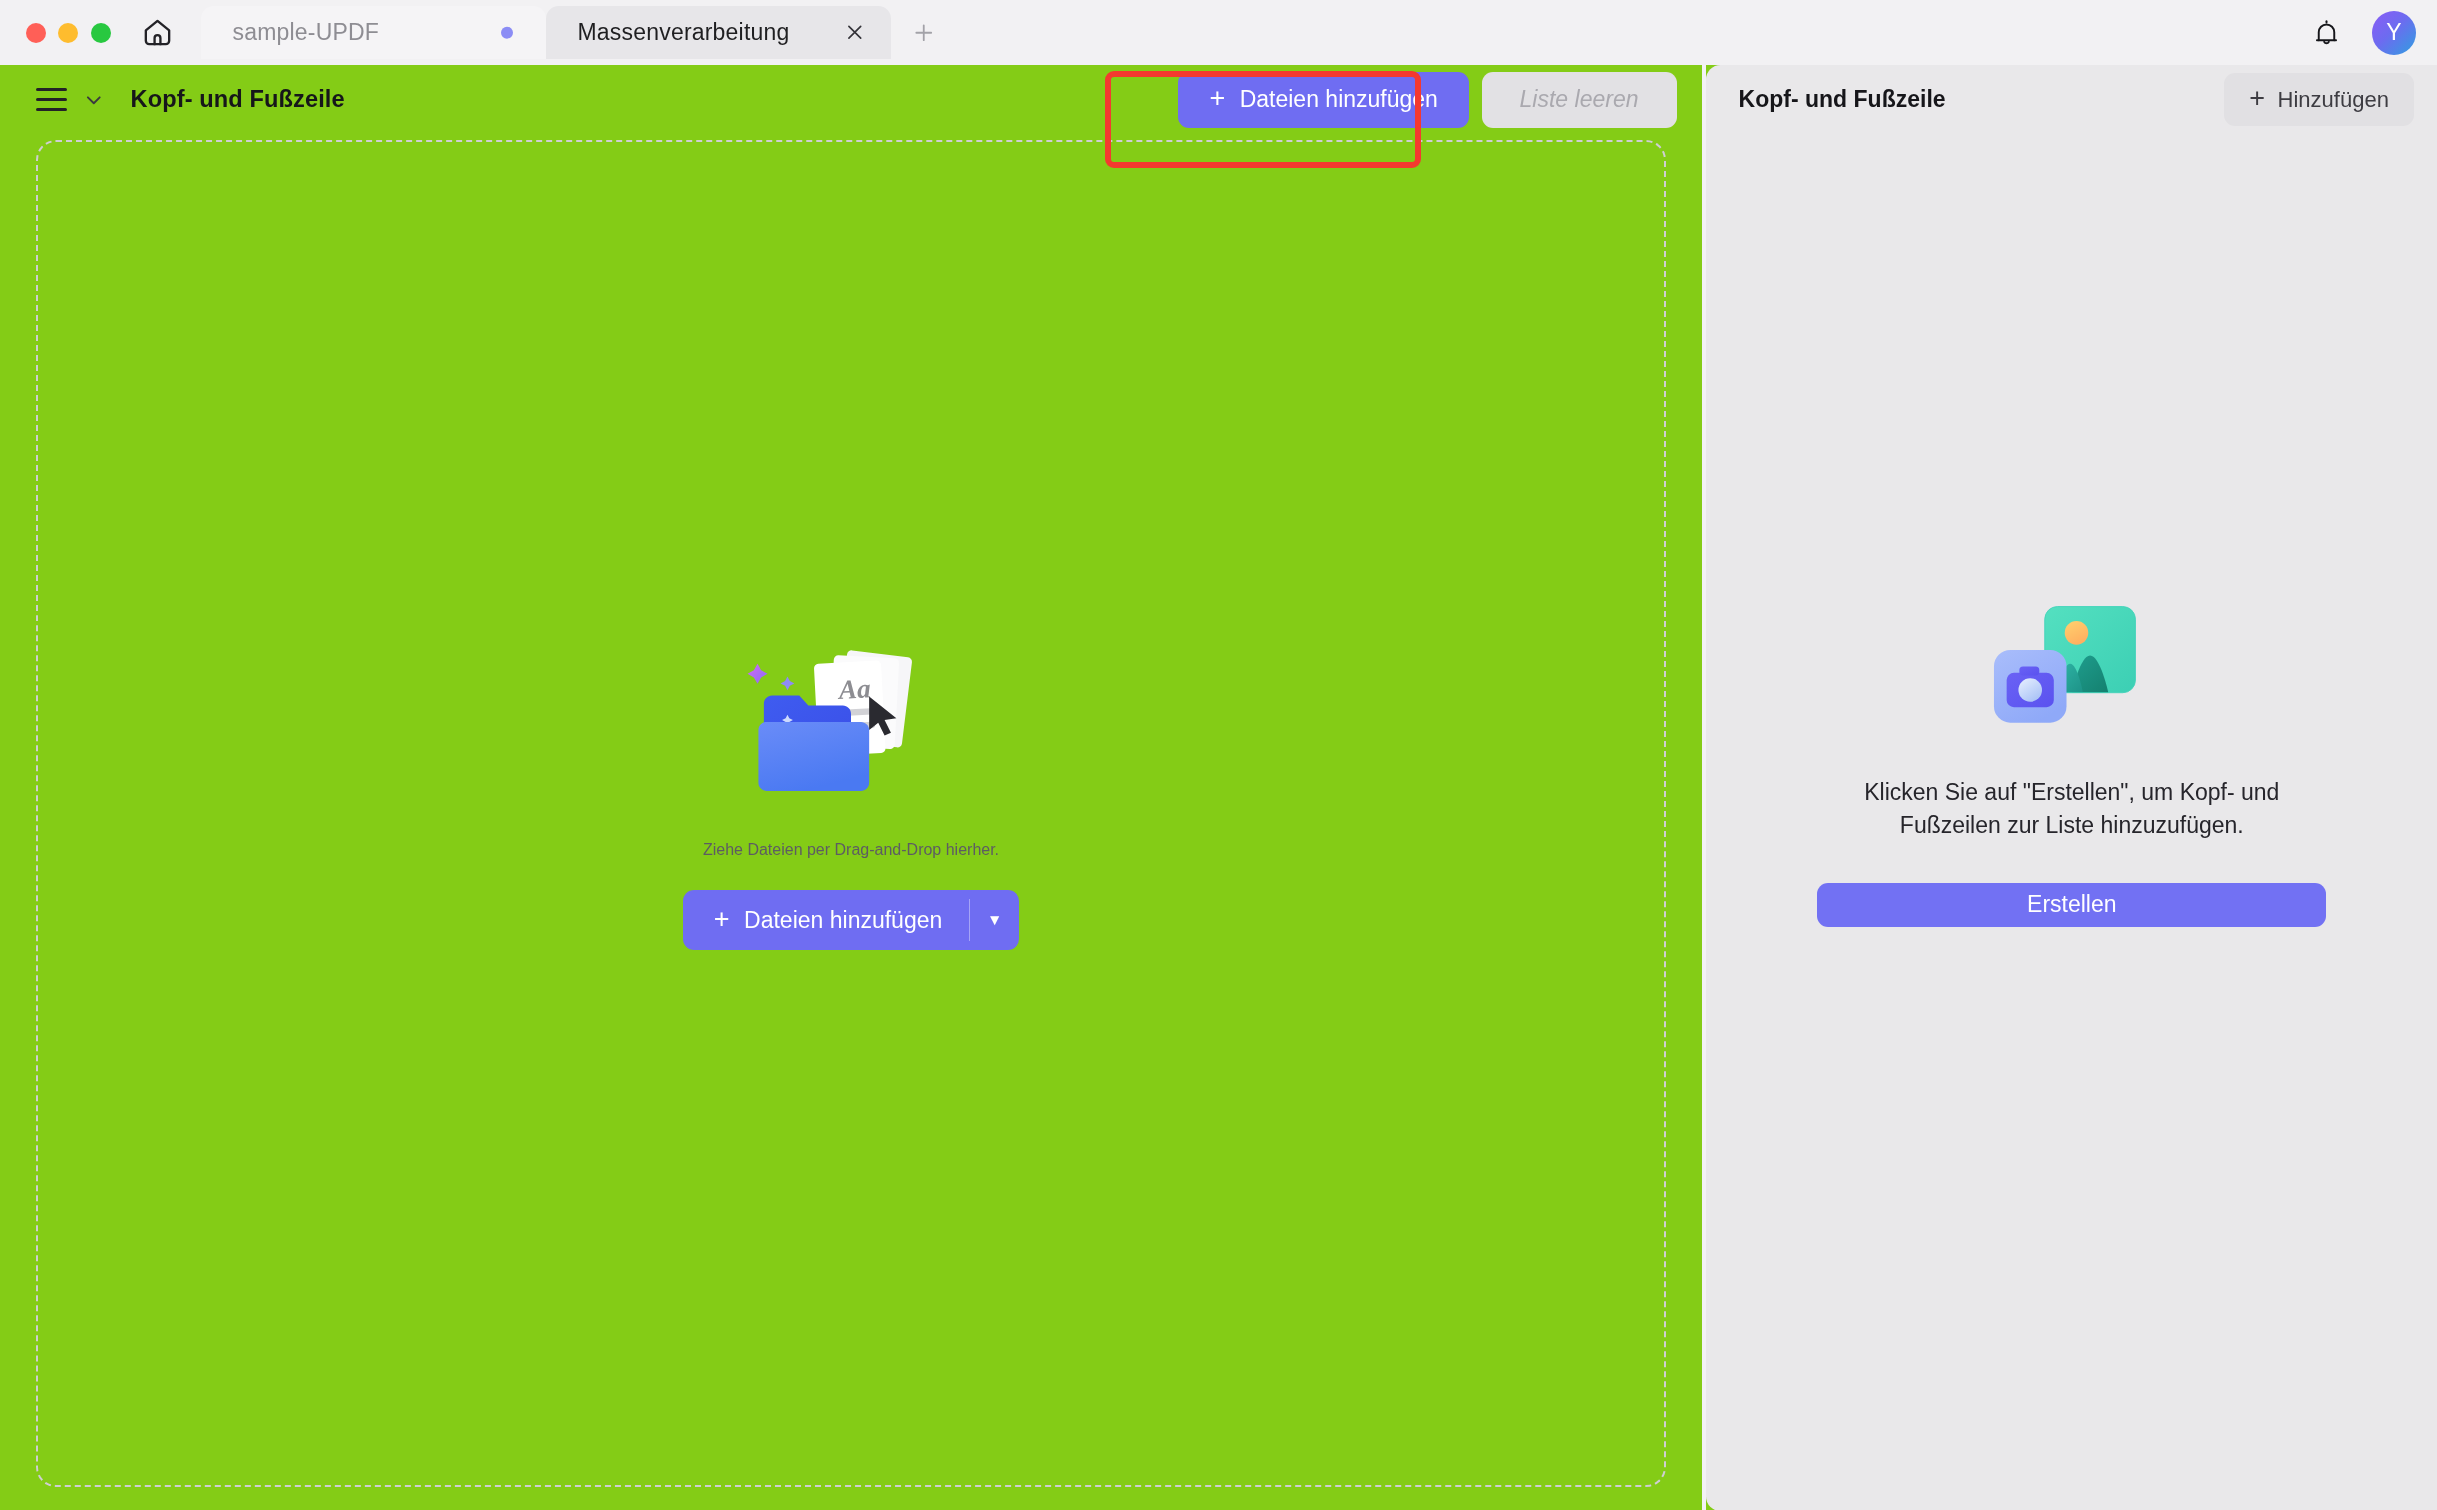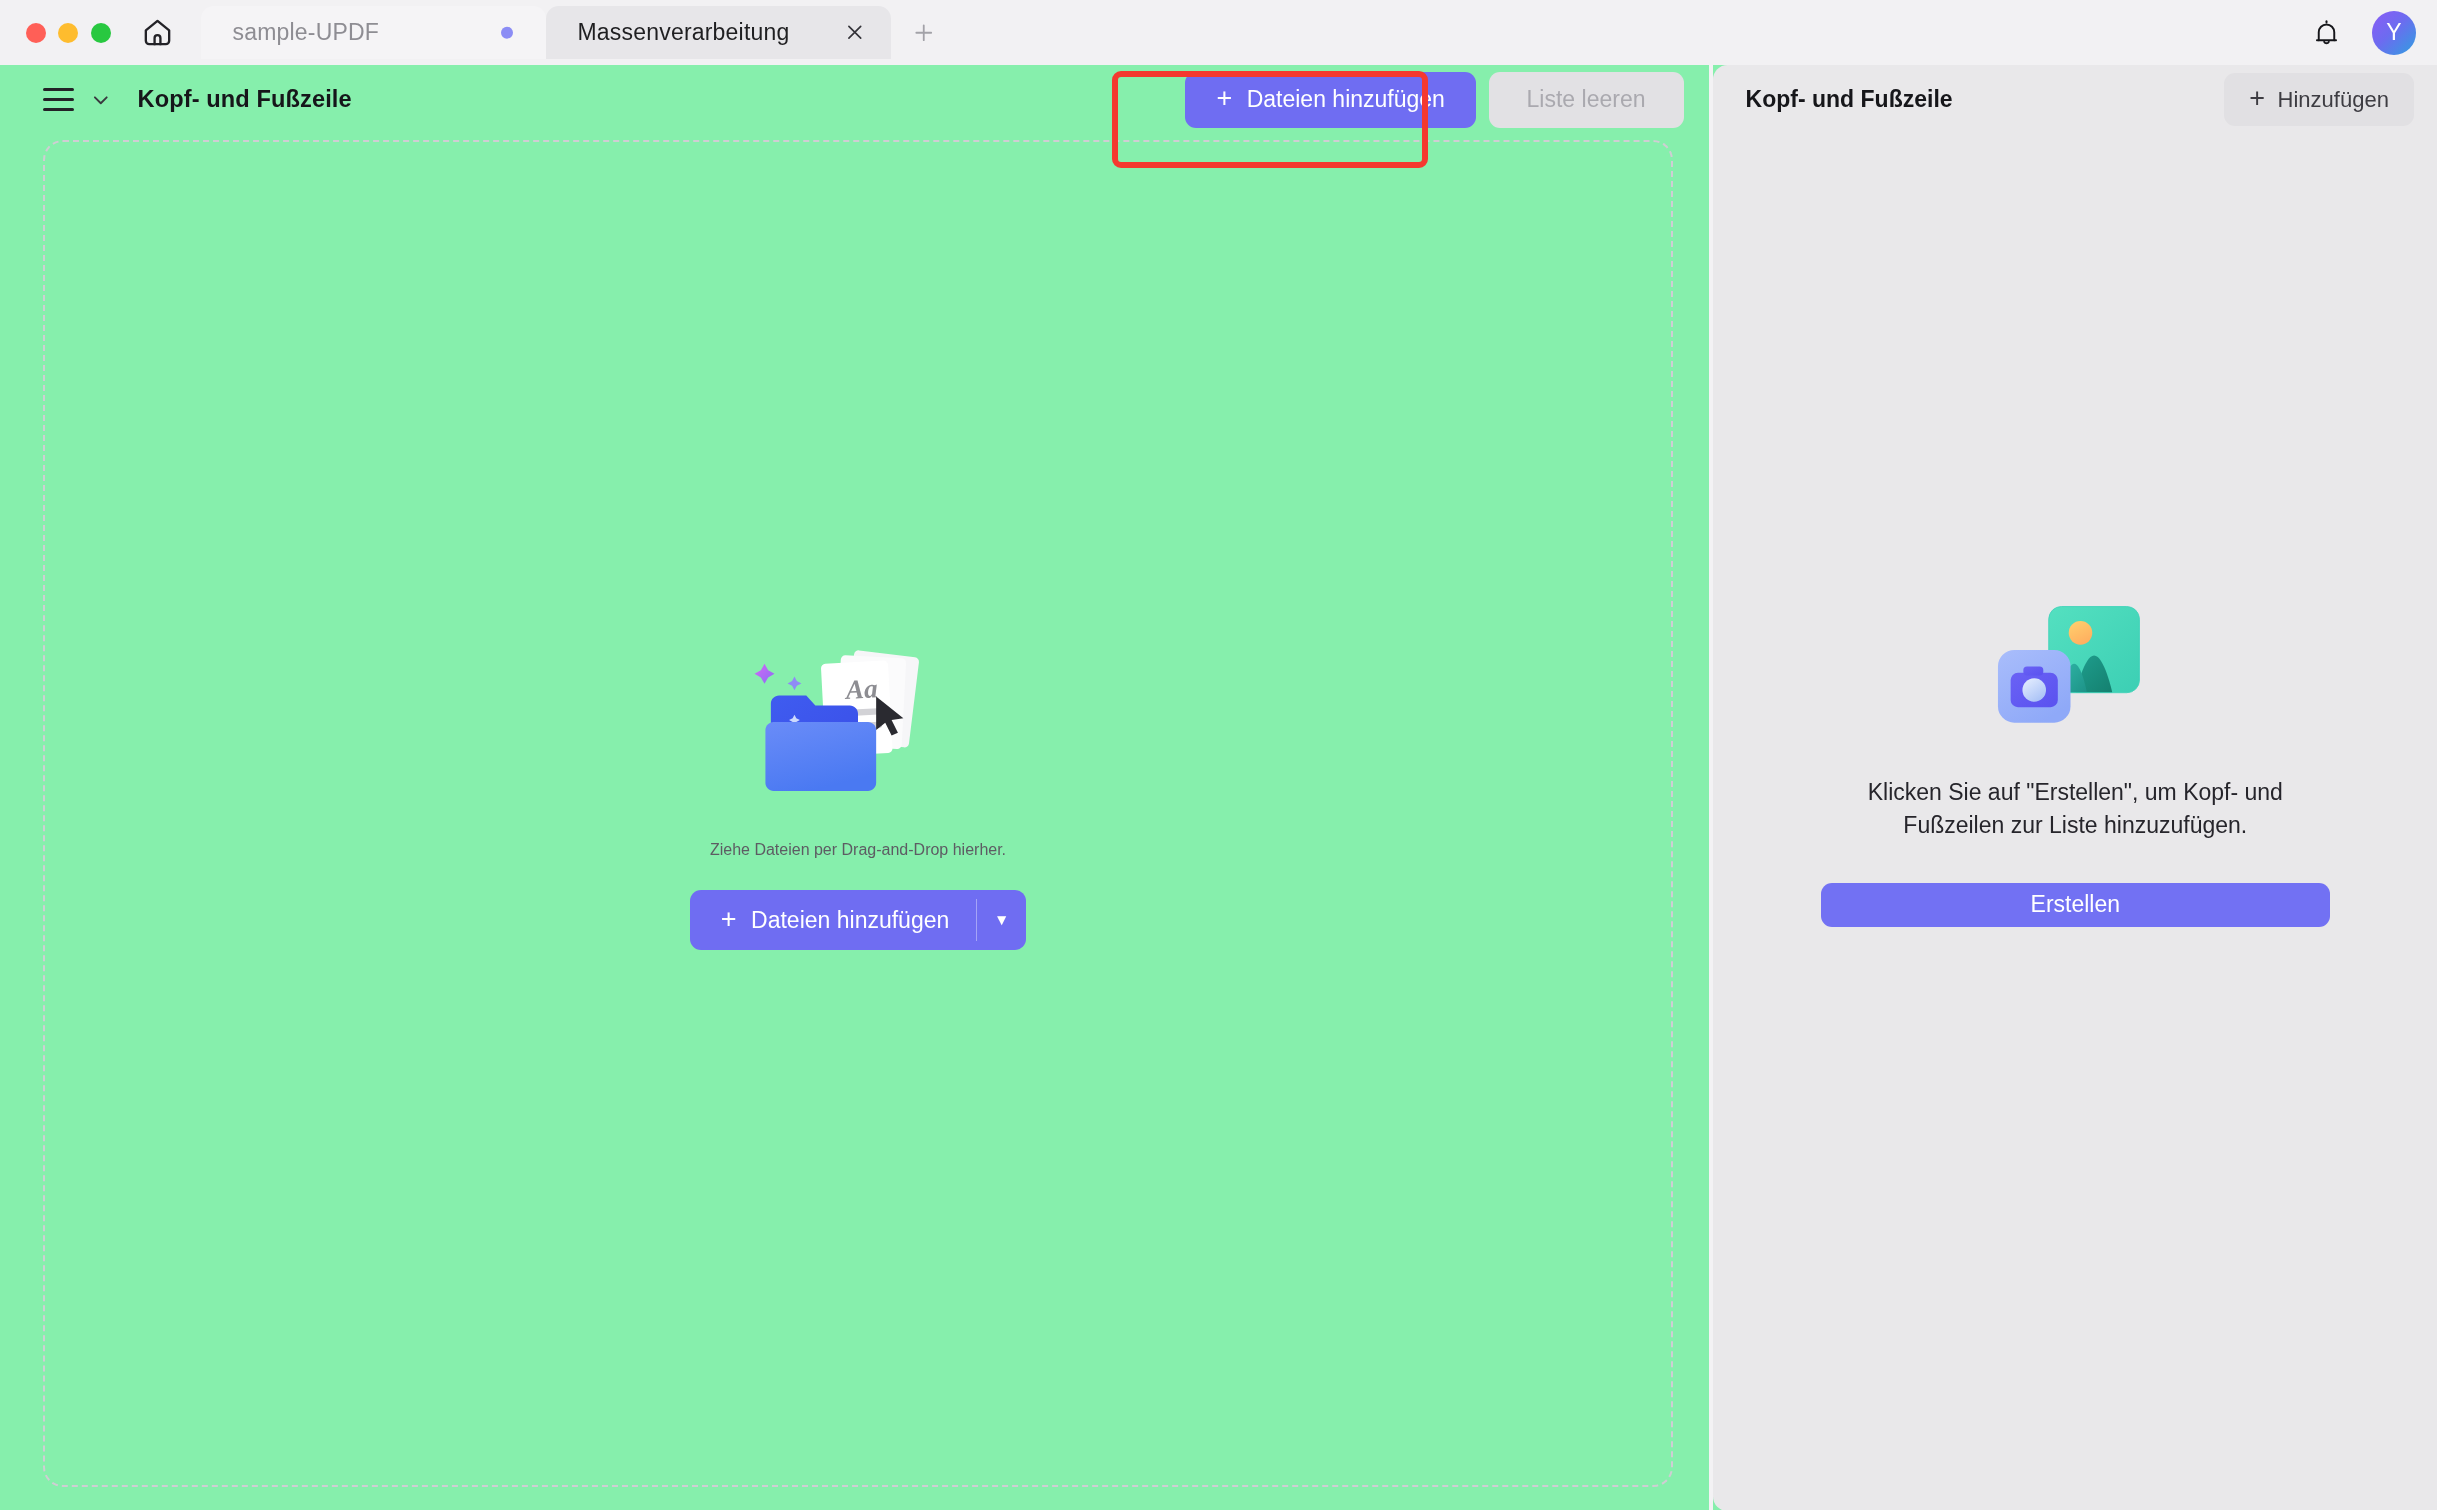--- a/index.html
+++ b/index.html
@@ -92,22 +92,21 @@
     background: linear-gradient(135deg, #8b5cf6 0%, #6d6bf0 45%, #2f9fe0 100%);
     color: #fff;
     display: flex; align-items: center; justify-content: center;
     font-size: 23px;
   }
 
   
   .body-wrap {
     height: calc(1511px - 65px);
     display: flex;
-    background: #86efac;
-    padding-left: 7px;
+    background: #84cc16;
   }
 
   .left-pane {
     width: 1702px;
     display: flex;
     flex-direction: column;
     position: relative;
   }
 
   .left-header {
@@ -156,20 +155,21 @@
     background: #6f6df2;
     color: #ffffff;
     height: 56px;
     padding: 0 31px;
   }
   .btn-ghost-disabled {
     background: #e2e1e4;
     color: #aaa9af;
     height: 56px;
     padding: 0 38px;
+    font-style: italic;
   }
   .plus-glyph { font-size: 27px; line-height: 1; font-weight: 300; display:inline-block; margin-top:-2.7px;}
 
   
   .hl-box {
     position: absolute;
     border: 6.4px solid #f4392f;
     border-radius: 9px;
     pointer-events: none;
   }

